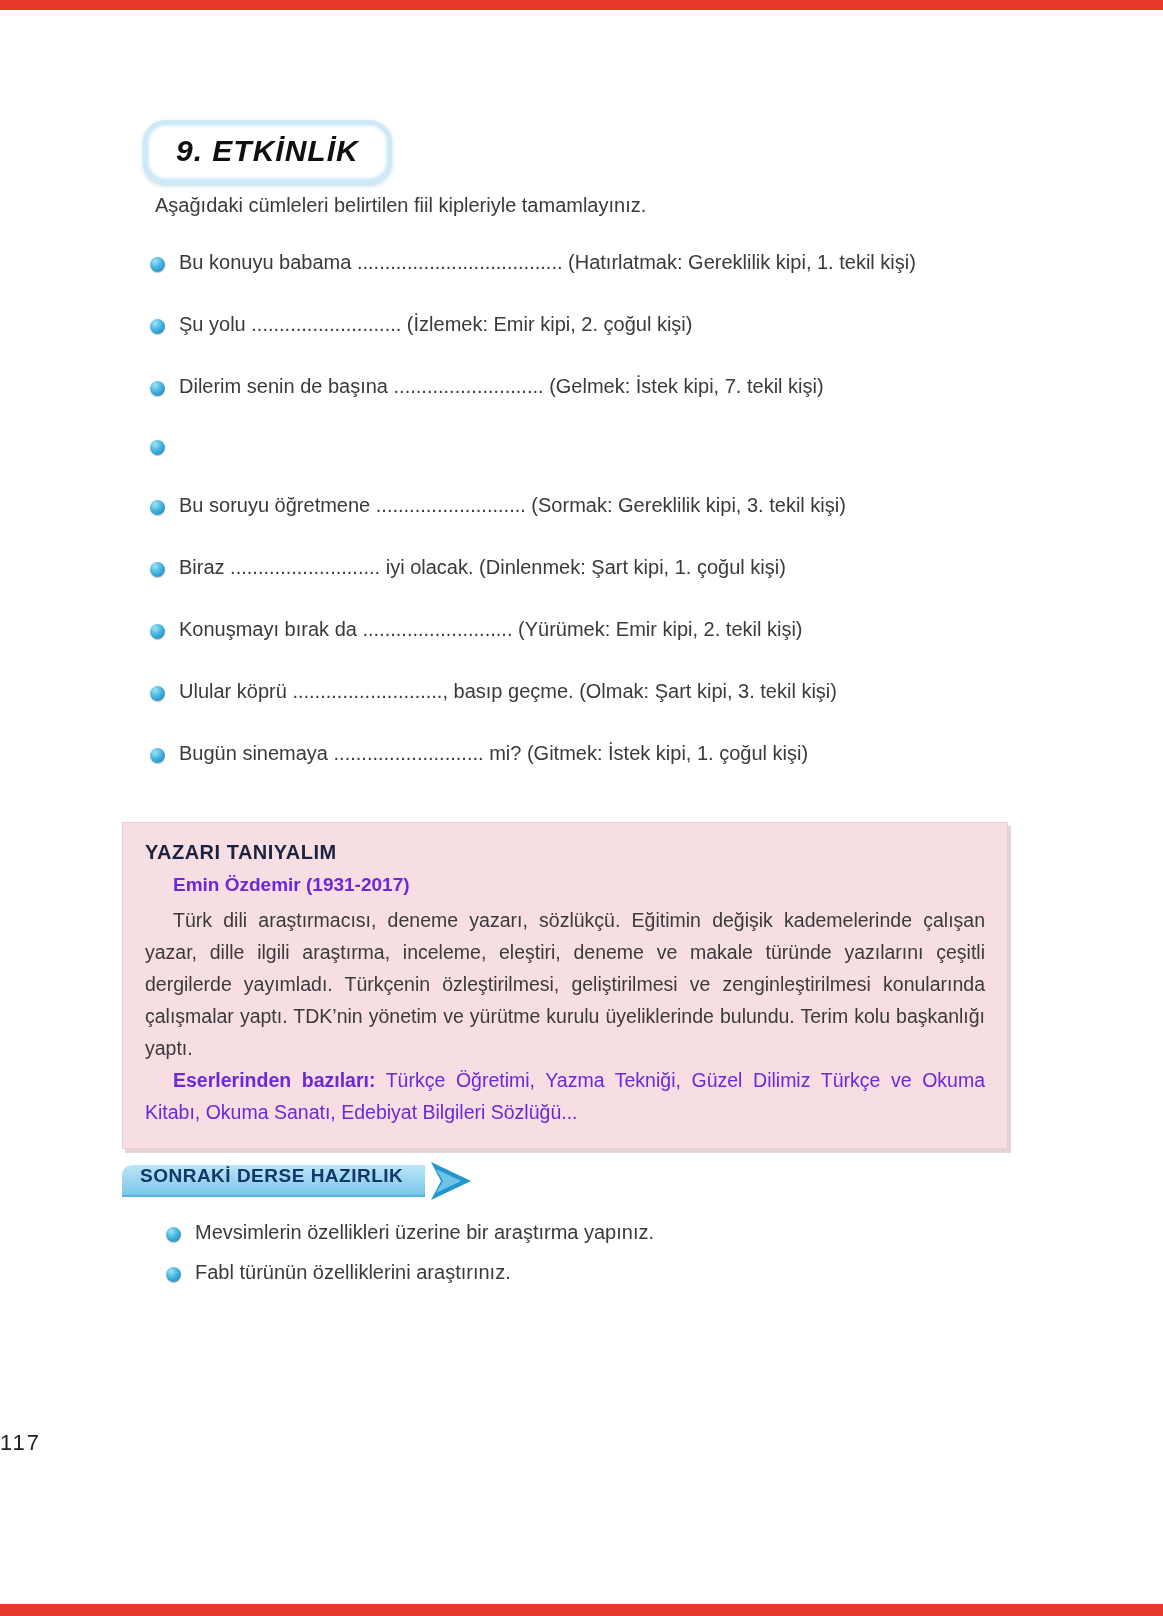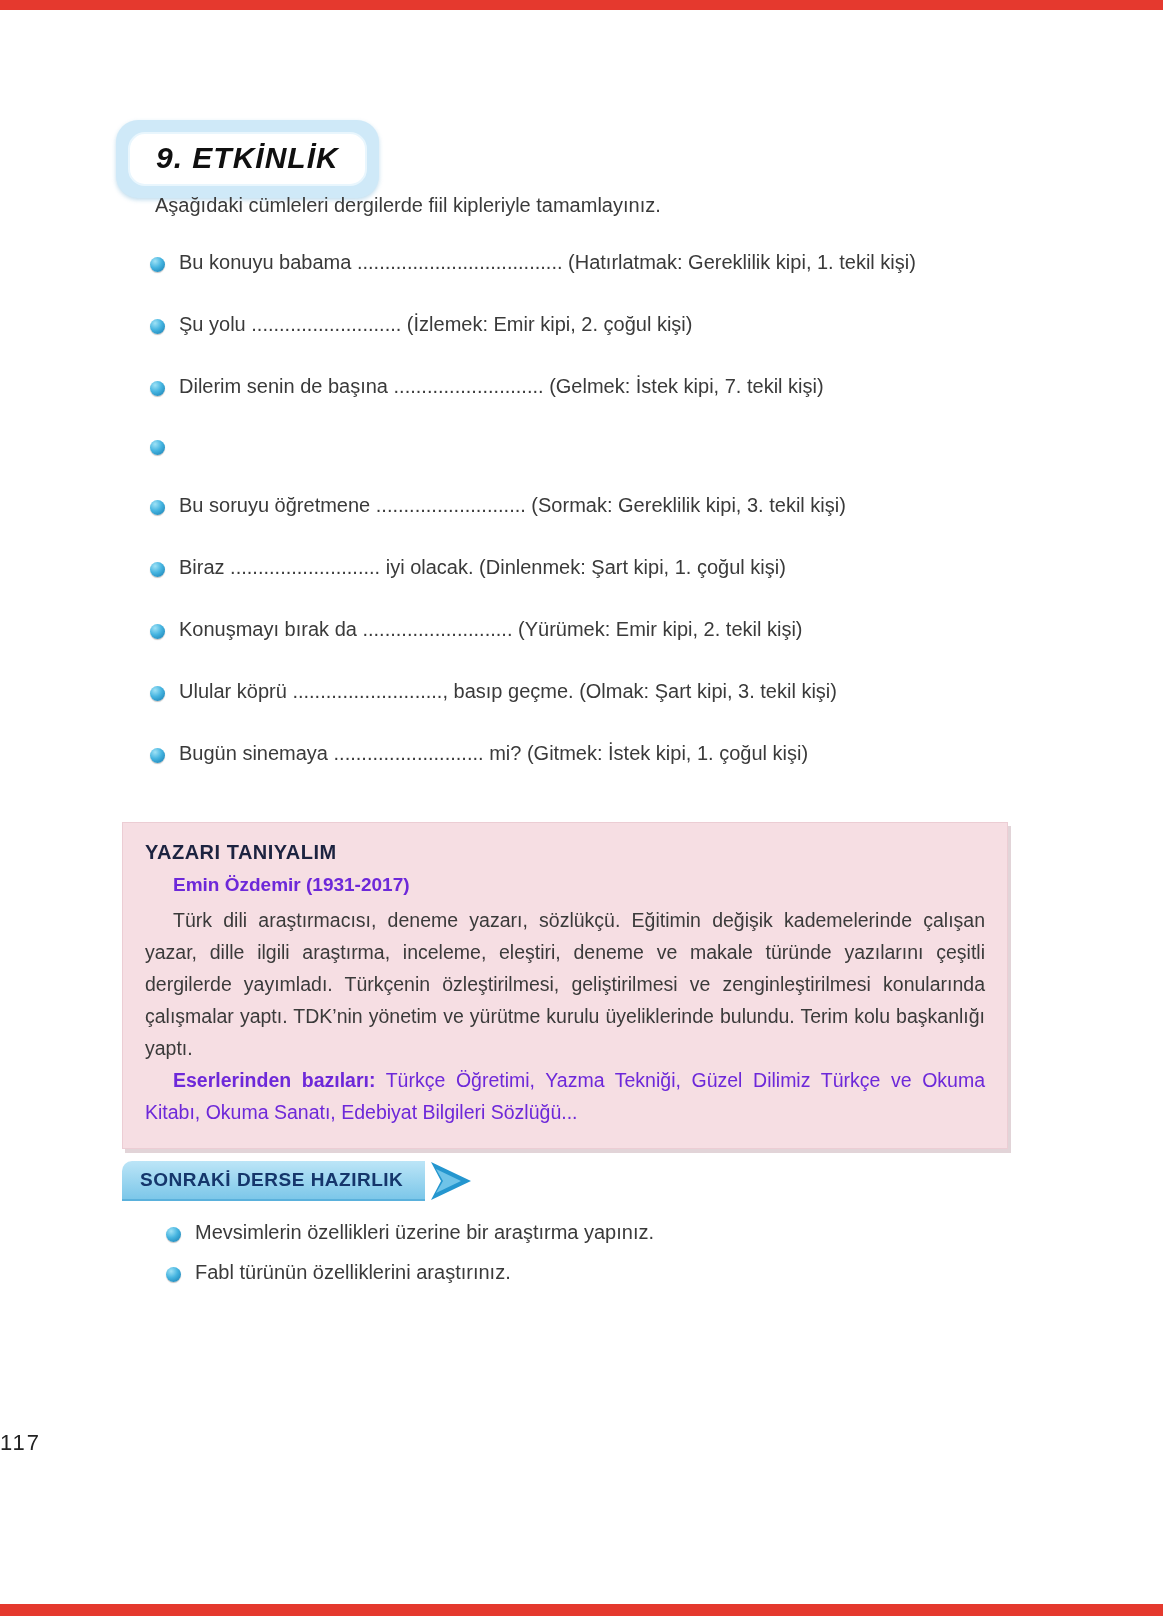--- a/index.html
+++ b/index.html
@@ -17,24 +17,24 @@
     left: 0; right: 0;
     height: 10px;
     background: #e5392e;
   }
   .red-bar.top { top: 0; }
   .red-bar.bottom { bottom: 0; height: 12px; }
 
   
   .badge-outer {
     position: absolute;
-    left: 116px; top: 120px;
+    left: 143px; top: 120px;
     background: #cfe9f8;
     border-radius: 22px;
-    padding: 12px;
+    padding: 5px;
     box-shadow: 0 2px 4px rgba(120,180,215,.45);
   }
   .badge-inner {
     background: #ffffff;
     border: 2px solid #e9f6fd;
     border-radius: 17px;
     padding: 7px 26px 9px 26px;
   }
   .badge-text {
     font-size: 30px;
@@ -123,21 +123,21 @@
   .prep-banner {
     position: absolute;
     left: 122px; top: 1160px;
     display: flex;
     align-items: center;
   }
   .prep-banner-body {
     background: linear-gradient(#bce5f7, #7cc7e9);
     border-bottom: 2px solid #5ab1dc;
     border-radius: 10px 0 0 0;
-    padding: 8px 22px 8px 18px;
+    padding: 0 22px 8px 18px;
   }
   .prep-banner-text {
     font-size: 19px;
     font-weight: bold;
     letter-spacing: .5px;
     color: #15366b;
     white-space: nowrap;
   }
   .prep-arrow { margin-left: 4px; display: block; }
 
@@ -164,21 +164,21 @@
 <div class="page">
 
   <div class="red-bar top"></div>
 
   <div class="badge-outer">
     <div class="badge-inner">
       <span class="badge-text">9. ETKİNLİK</span>
     </div>
   </div>
 
-  <div class="instruction">Aşağıdaki cümleleri dergilerde fiil kipleriyle tamamlayınız.</div>
+  <div class="instruction">Aşağıdaki cümleleri belirtilen fiil kipleriyle tamamlayınız.</div>
 
   <div class="items">
     <div class="item-row">
       <span class="bullet"></span>
       <span class="item-text">Bu konuyu babama ..................................... (Hatırlatmak: Gereklilik kipi, 1. tekil kişi)</span>
     </div>
     <div class="item-row">
       <span class="bullet"></span>
       <span class="item-text">Şu yolu ........................... (İzlemek: Emir kipi, 2. çoğul kişi)</span>
     </div>

